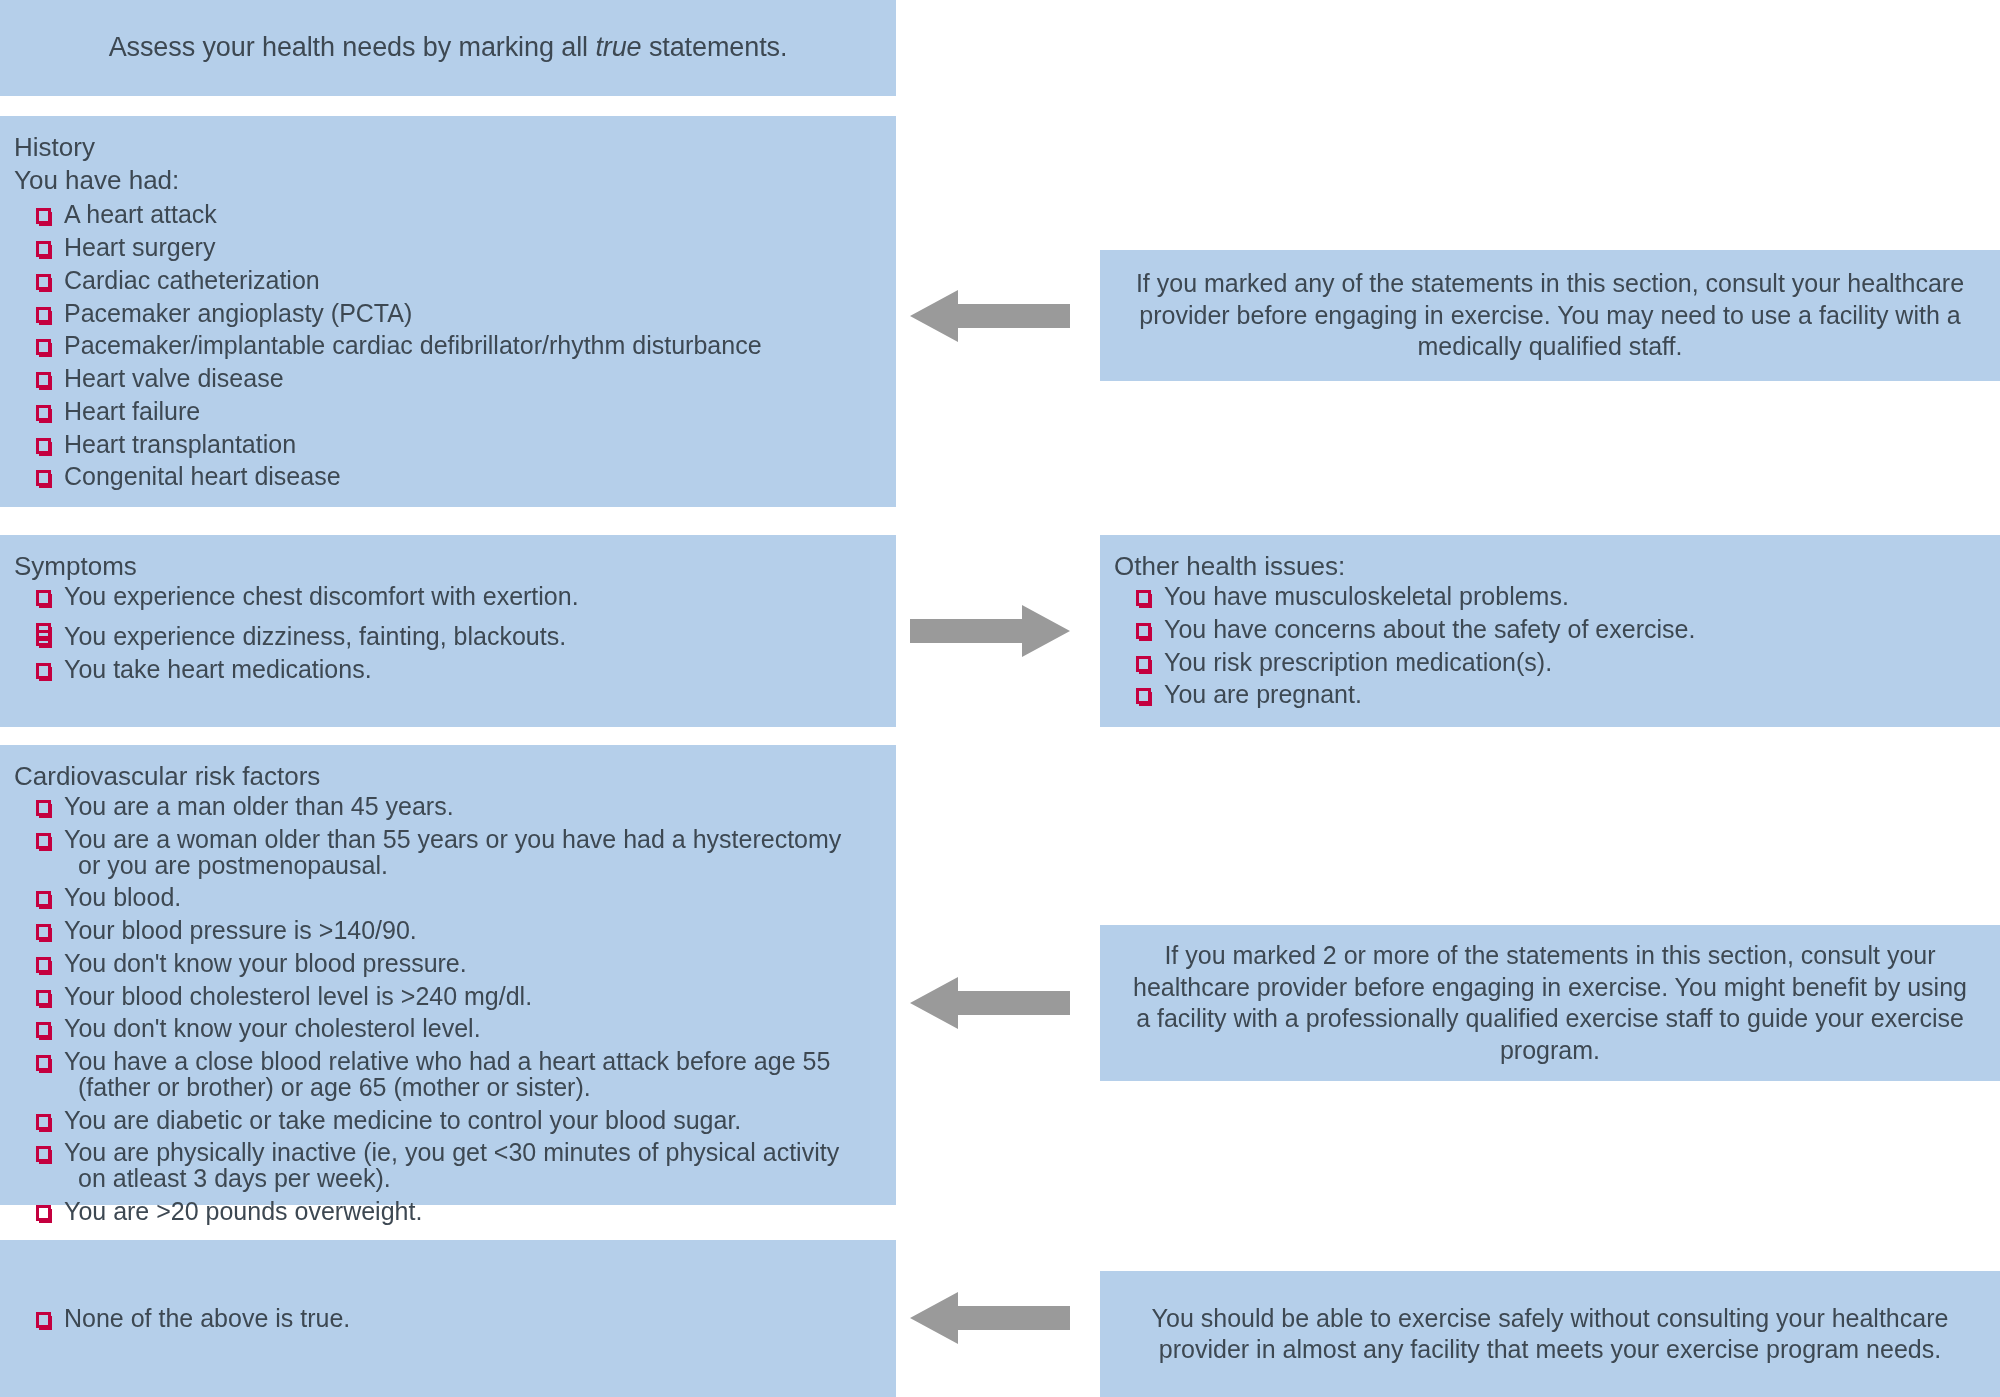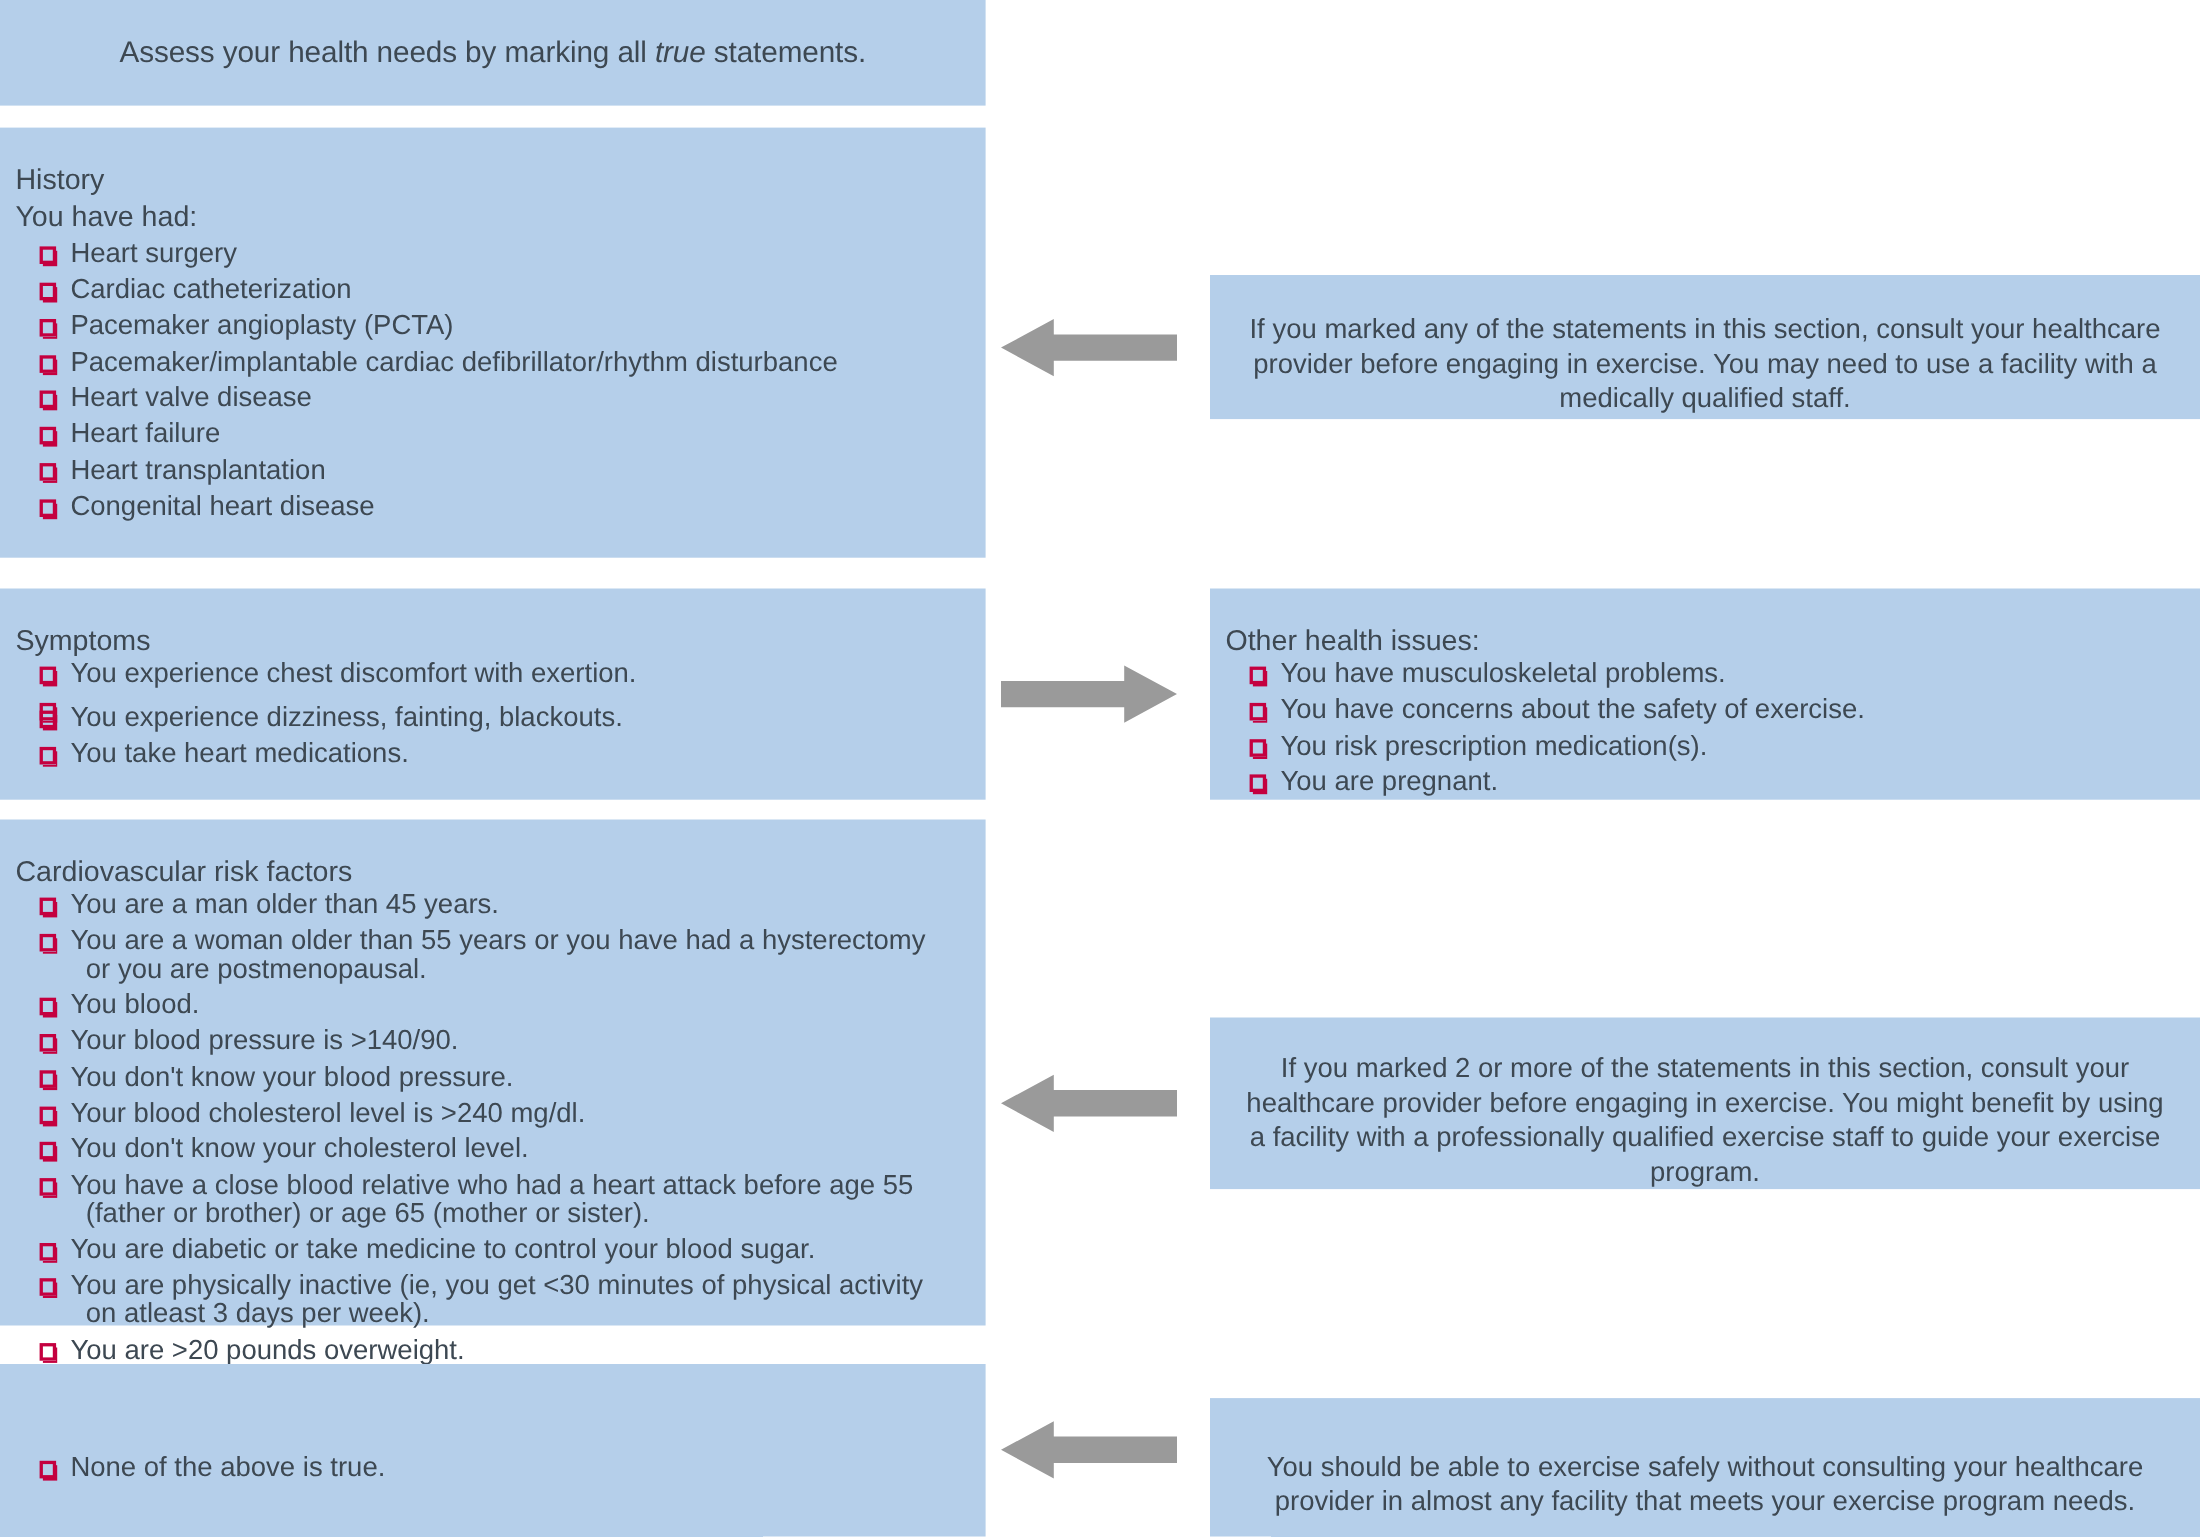--- a/index.html
+++ b/index.html
@@ -56,21 +56,20 @@
   #none-panel      { left: 0; top: 1240px; width: 896px; height: 157px; }
 
   
   #callout1-panel  { left: 1100px; top: 250px;  width: 900px; height: 131px; }
   #other-panel     { left: 1100px; top: 535px;  width: 900px; height: 192px; }
   #callout2-panel  { left: 1100px; top: 925px;  width: 900px; height: 156px; }
   #callout3-panel  { left: 1100px; top: 1271px; width: 900px; height: 126px; }
 
   .panel-inner {
     padding: 16px 14px 10px 14px;
-    margin-top: 16px;
   }
 
   .section-title {
     font-size: 26px;
     line-height: 1.16;
     margin: 0 0 3px 0;
     white-space: nowrap;
   }
   .section-sub {
     font-size: 26px;
@@ -160,20 +159,21 @@
 
   <div class="panel" id="banner">
     <div class="banner-text"><span>Assess your health needs by marking all </span><span class="it">true</span><span> statements.</span></div>
   </div>
 
   <div class="panel" id="history-panel">
     <div class="panel-inner">
       <div class="section-title">History</div>
       <div class="section-sub">You have had:</div>
       <ul class="check-list" id="history-list">
+          <li><span class="cbx"></span><span>A heart attack</span></li>
           <li><span class="cbx"></span><span>Heart surgery</span></li>
           <li><span class="cbx"></span><span>Cardiac catheterization</span></li>
           <li><span class="cbx"></span><span>Pacemaker angioplasty (PCTA)</span></li>
           <li><span class="cbx"></span><span>Pacemaker/implantable cardiac defibrillator/rhythm disturbance</span></li>
           <li><span class="cbx"></span><span>Heart valve disease</span></li>
           <li><span class="cbx"></span><span>Heart failure</span></li>
           <li><span class="cbx"></span><span>Heart transplantation</span></li>
           <li><span class="cbx"></span><span>Congenital heart disease</span></li>
         </ul>
     </div>

